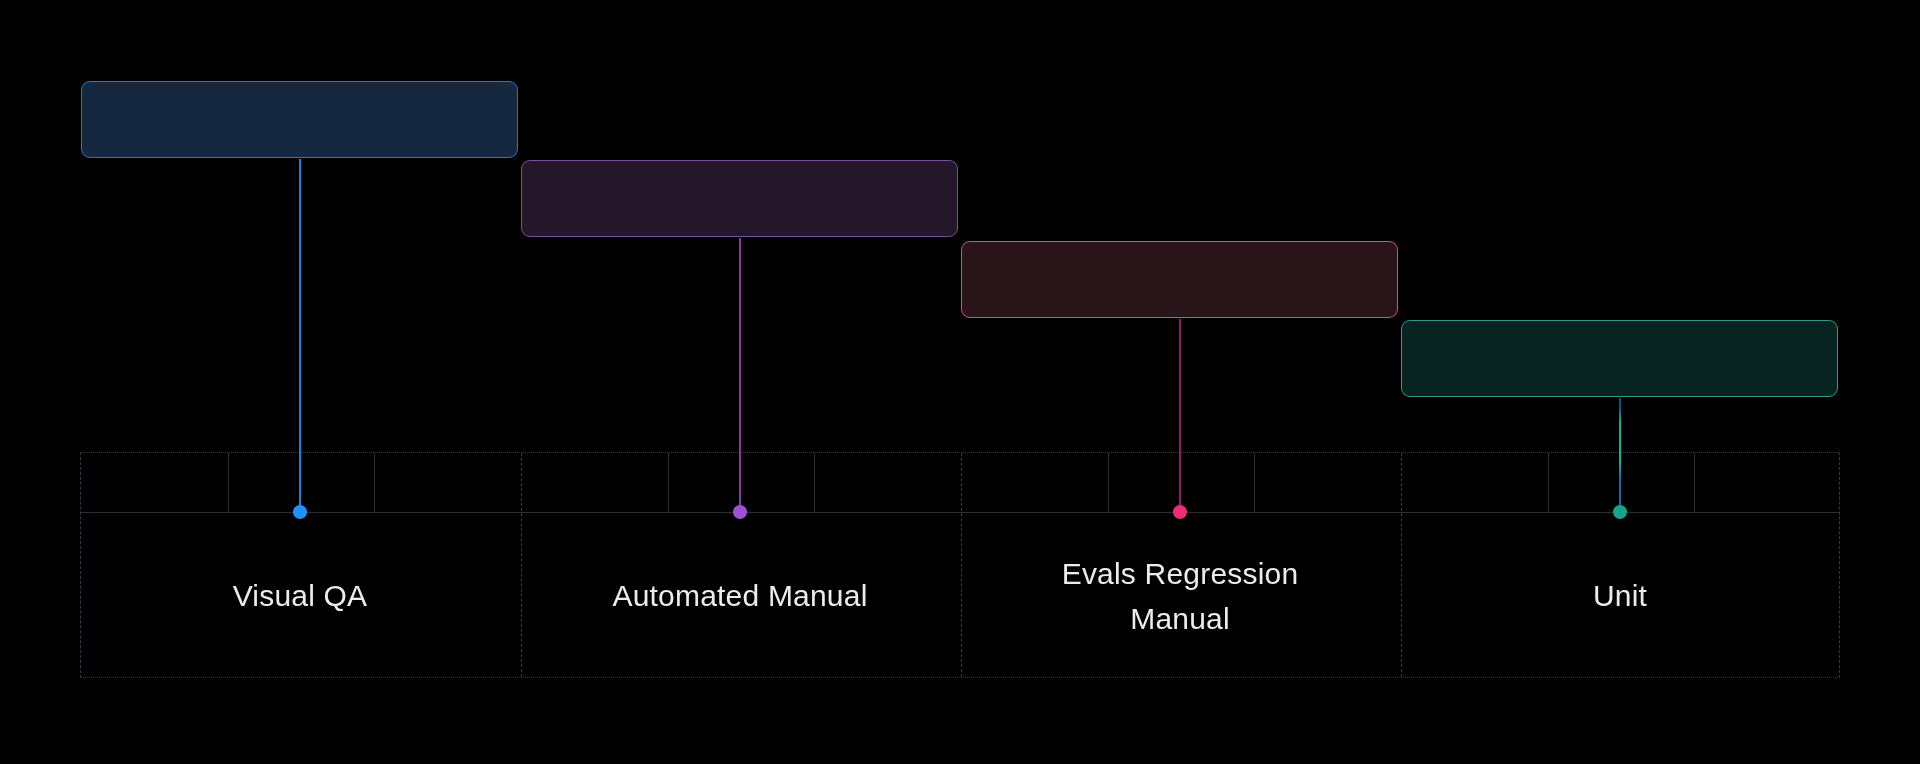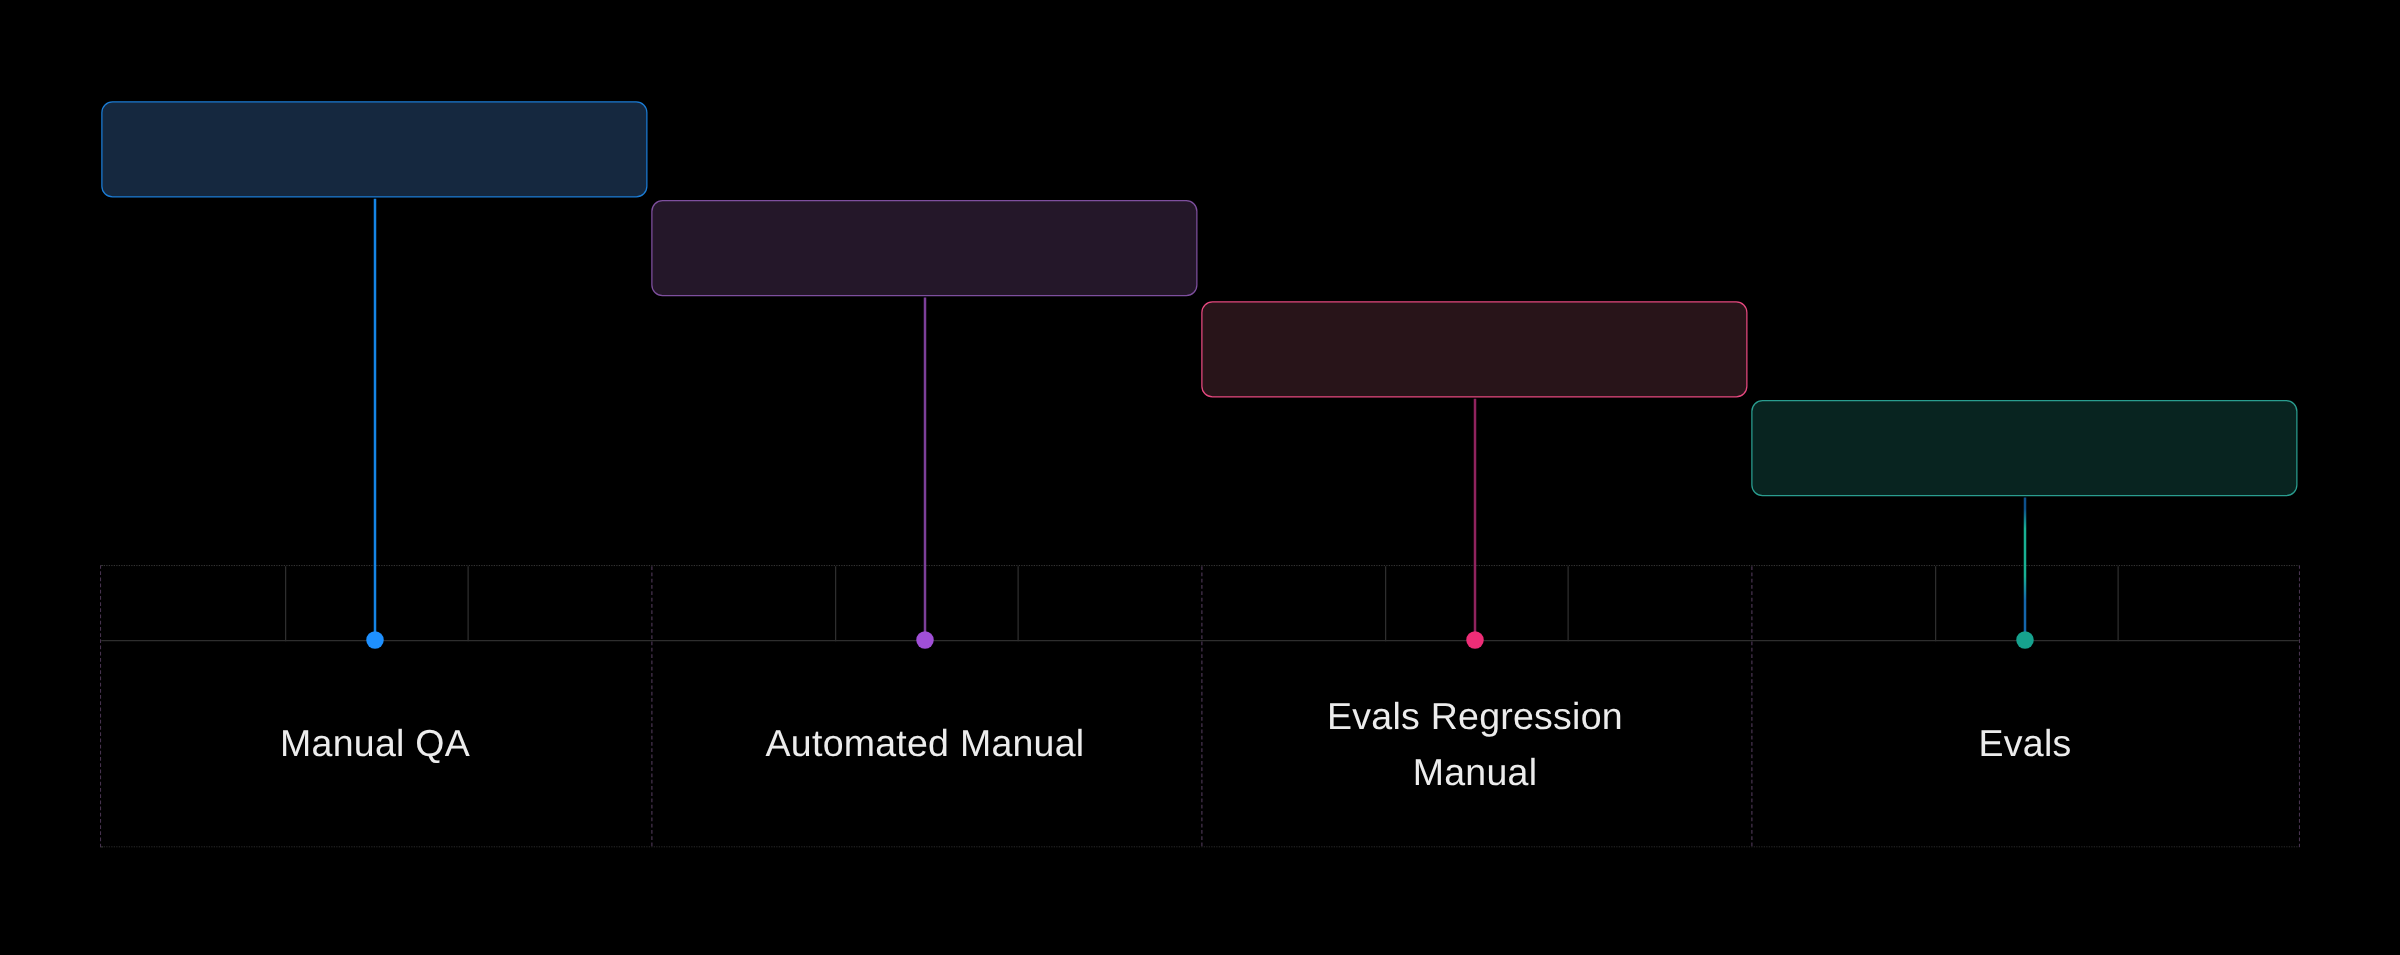--- a/index.html
+++ b/index.html
@@ -144,21 +144,21 @@
     <div class="vmajor" style="left:440px"></div>
     <div class="vmajor" style="left:880px"></div>
     <div class="vmajor" style="left:1320px"></div>
   </div>
 
   <div class="section s0" style="--fill: #15283f; --border: #1b7bd3; --line: #1585e6; --dot: #1e90ff;">
     <div class="stage-box"></div>
     <div class="connector"></div>
     <div class="dot"></div>
     <div class="label">
-      <span>Manual QA</span>
+      <span>Visual QA</span>
       <span></span>
     </div>
   </div>
 
   <div class="section s1" style="--fill: #241729; --border: #7e4f9e; --line: #7c3f99; --dot: #a04fd6;">
     <div class="stage-box"></div>
     <div class="connector"></div>
     <div class="dot"></div>
     <div class="label">
       <span>Automated Manual</span>
@@ -173,18 +173,18 @@
       <span>Evals Regression</span>
       <span>Manual</span>
     </div>
   </div>
 
   <div class="section s3" style="--fill: #082420; --border: #2a9d8f; --line: #18b193; --dot: #16a28e; --g1: #0d508c; --g2: #18b193; --g3: #1566ad;">
     <div class="stage-box"></div>
     <div class="connector grad"></div>
     <div class="dot"></div>
     <div class="label">
-      <span>Evals</span>
+      <span>Unit</span>
       <span></span>
     </div>
   </div>
 
 </div>
 
 </body></html>

